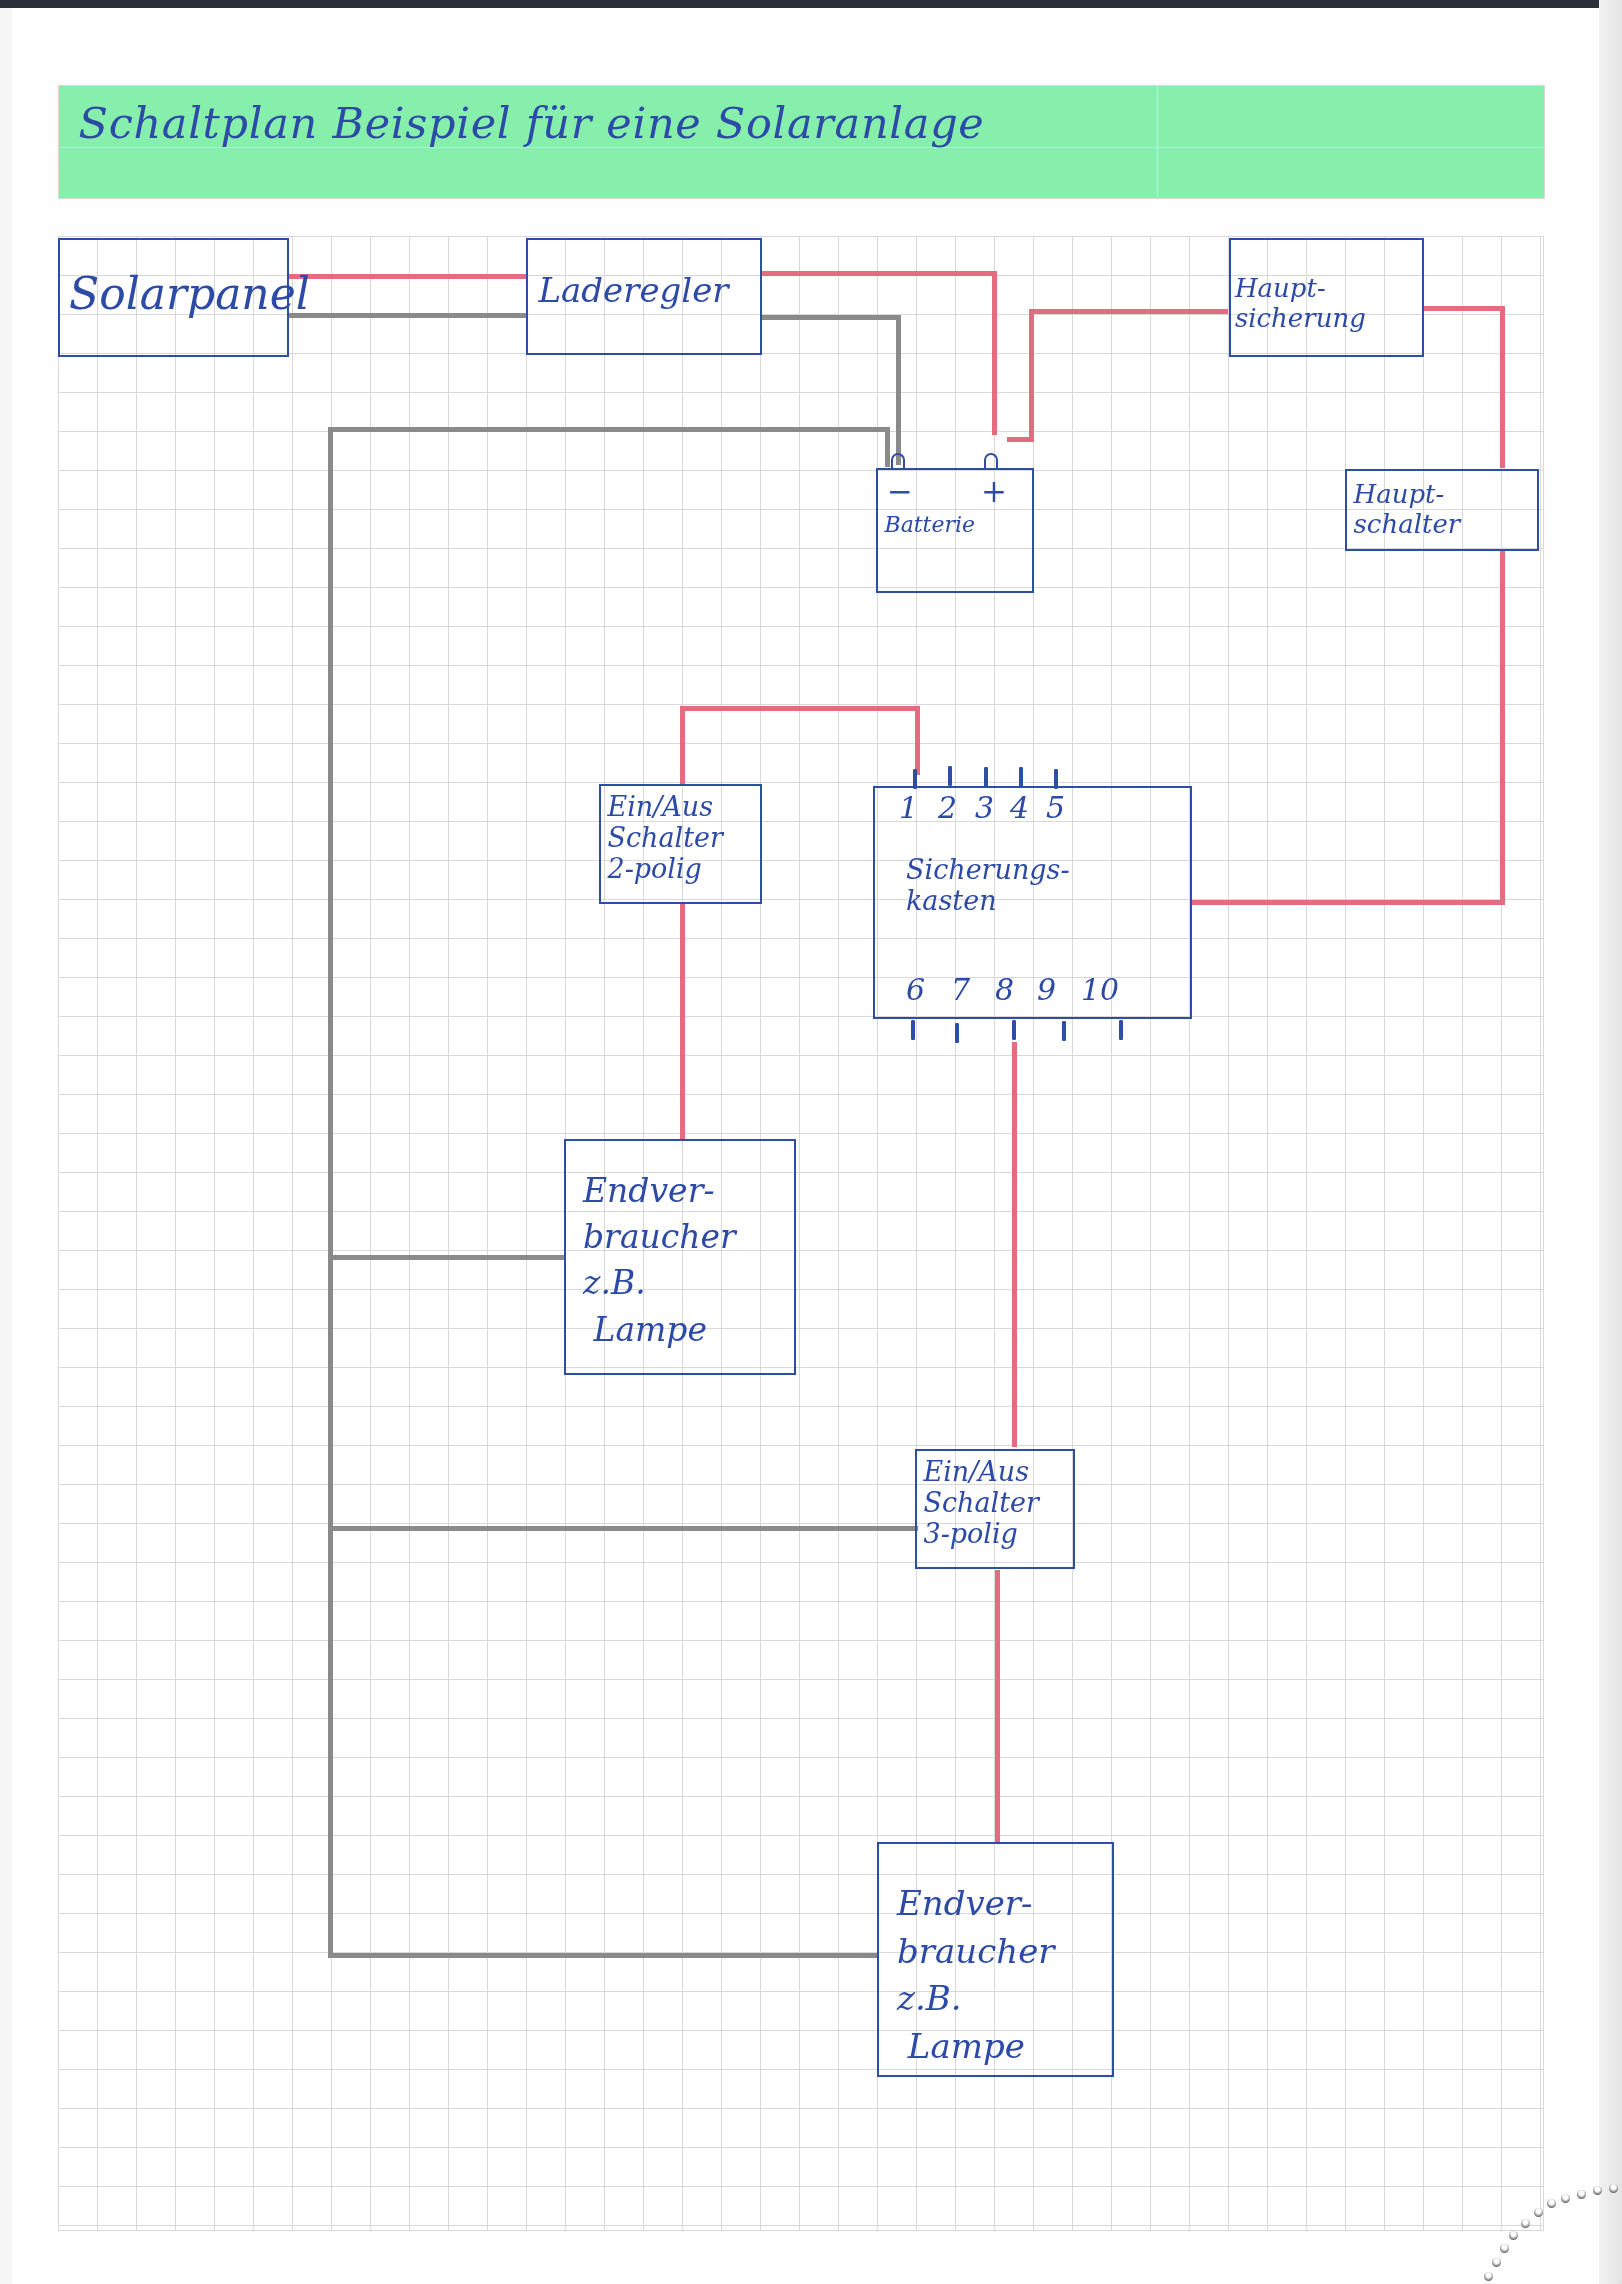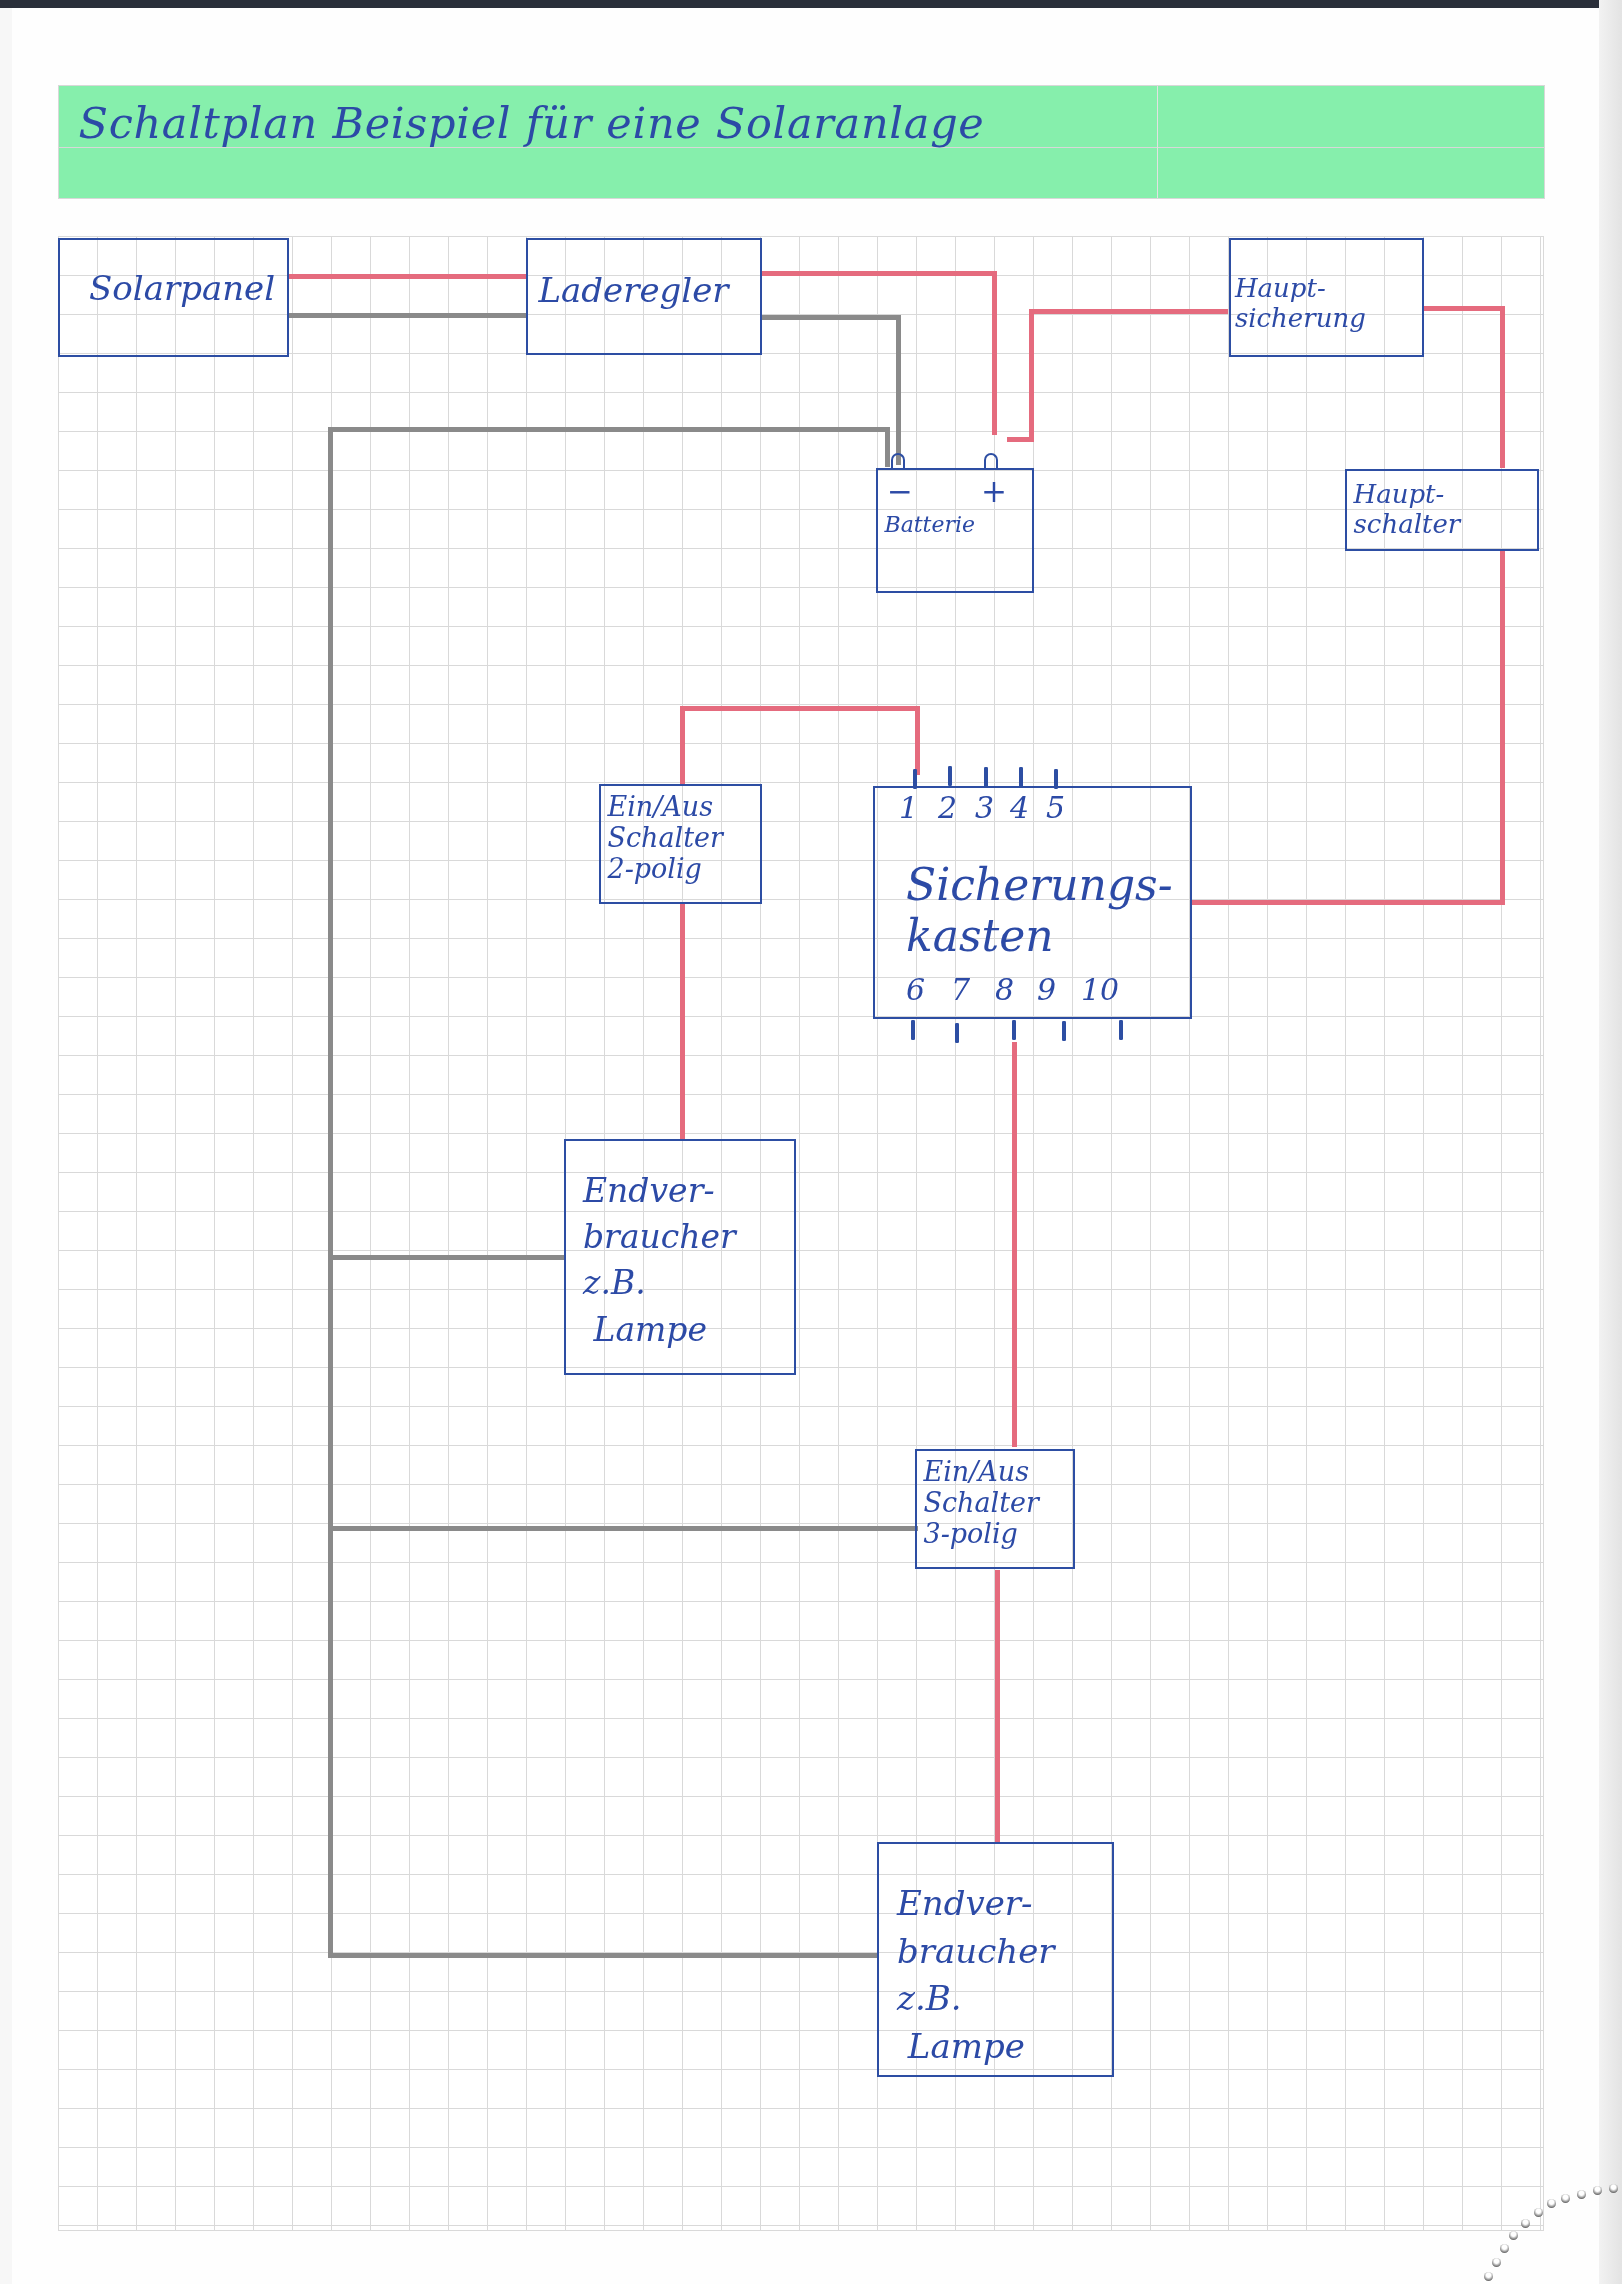--- a/index.html
+++ b/index.html
@@ -97,21 +97,21 @@
 <div class="wire red v" style="left:995px;top:1570px;height:274px;"></div>
 
 <div class="wire gray h" style="left:328px;top:427px;width:560px;"></div>
 <div class="wire gray v" style="left:885px;top:427px;height:40px;"></div>
 <div class="wire gray v" style="left:328px;top:427px;height:1531px;"></div>
 <div class="wire gray h" style="left:328px;top:1255px;width:237px;"></div>
 <div class="wire gray h" style="left:328px;top:1526px;width:590px;"></div>
 <div class="wire gray h" style="left:328px;top:1953px;width:550px;"></div>
 
 <div class="box" style="left:58px;top:238px;width:231px;height:119px;">
-  <div class="lbl" style="left:9px;top:29px;font-size:34px;margin-left:20px;">Solarpanel</div>
+  <div class="lbl" style="left:9px;top:29px;font-size:44px;">Solarpanel</div>
 </div>
 
 <div class="box" style="left:526px;top:238px;width:236px;height:117px;">
   <div class="lbl" style="left:10.4px;top:31px;font-size:34px;">Laderegler</div>
 </div>
 
 <div class="box" style="left:1229px;top:238px;width:195px;height:119px;">
   <div class="lbl" style="left:3.9px;top:34px;font-size:26px;">Haupt-
 sicherung</div>
 </div>
@@ -129,21 +129,21 @@
 schalter</div>
 </div>
 
 <div class="box" style="left:599px;top:784px;width:163px;height:120px;">
   <div class="lbl" style="left:6.5px;top:5.2px;font-size:27px;">Ein/Aus
 Schalter
 2-polig</div>
 </div>
 
 <div class="box" style="left:873px;top:786px;width:319px;height:233px;">
-  <div class="lbl" style="left:31px;top:72px;font-size:44px;">Sicherungs-
+  <div class="lbl" style="left:31px;top:66px;font-size:27px;">Sicherungs-
 kasten</div>
 </div>
 
 <div class="pin" style="left:913px;top:769px;"></div>
 <div class="pin" style="left:948px;top:766px;"></div>
 <div class="pin" style="left:984px;top:767px;"></div>
 <div class="pin" style="left:1019px;top:767px;"></div>
 <div class="pin" style="left:1054px;top:769px;"></div>
 <div class="num" style="left:899px;top:790px;">1</div>
 <div class="num" style="left:938px;top:790px;">2</div>

